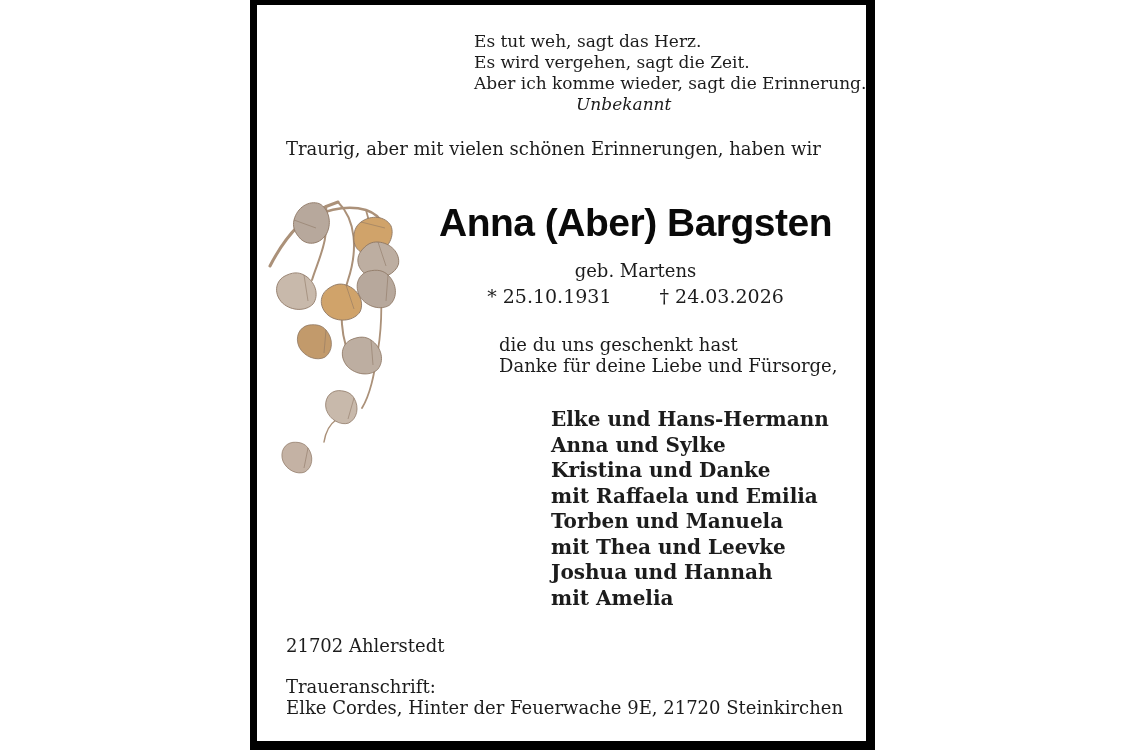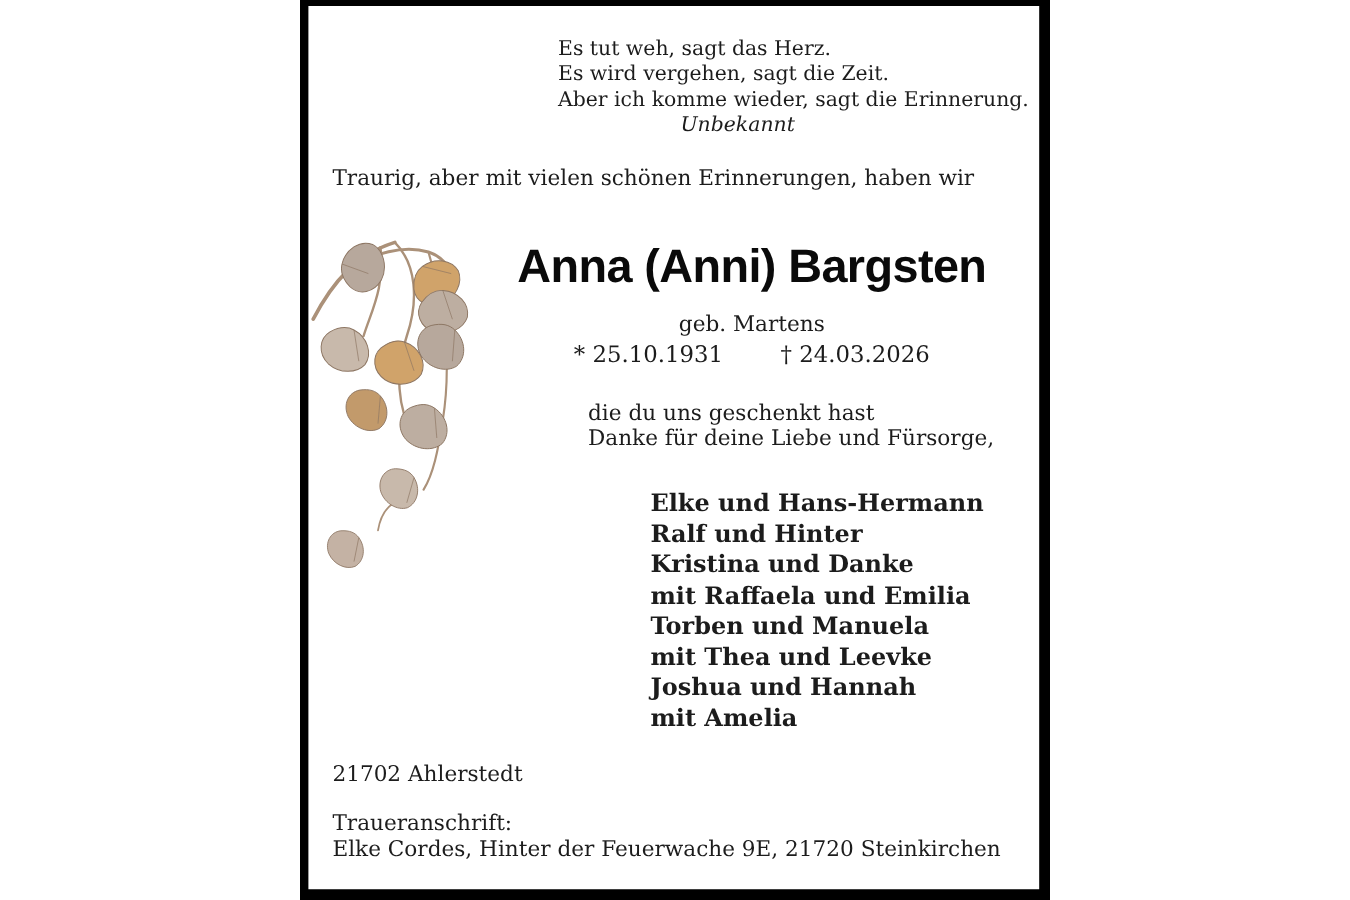--- a/index.html
+++ b/index.html
@@ -1,21 +1,21 @@
 <!DOCTYPE html>
 <html><head>
 <meta charset="utf-8">
 <style>
   html,body{margin:0;padding:0;background:#ffffff;}
   .stage{position:relative;width:1125px;height:750px;background:#ffffff;overflow:hidden;
          font-family:"DejaVu Serif","Liberation Serif",serif;color:#1c1c1c;}
   .card{position:absolute;left:250px;top:0;width:625px;height:750px;box-sizing:border-box;
         background:#ffffff;border-style:solid;border-color:#000;
         border-width:5px 9px 9px 7px;}
-  .inner{position:relative;width:100%;height:100%;}
+  .inner{position:relative;width:100%;height:100%;margin-left:9px;}
 
   .poem{position:absolute;left:208px;top:26px;font-size:17px;line-height:21px;white-space:nowrap;}
   .poem .attr{font-style:italic;margin-left:102px;}
 
   .intro{position:absolute;left:20px;top:133px;font-size:18px;line-height:21px;white-space:nowrap;}
 
   .branch{position:absolute;left:0px;top:175px;}
 
   .name{position:absolute;left:140px;right:10px;top:196px;text-align:center;
         font-family:"Liberation Sans","DejaVu Sans",sans-serif;font-weight:bold;
@@ -81,34 +81,34 @@
           <path d="M38,95 l4,26"></path>
           <path d="M80,105 l8,24"></path>
           <path d="M122,95 l-2,26"></path>
           <path d="M60,150 l-2,23"></path>
           <path d="M105,160 l2,25"></path>
           <path d="M88,218 l-6,21"></path>
           <path d="M42,268 l-4,20"></path>
         </g>
       </svg>
 
-      <div class="name">Anna (Anni) Bargsten</div>
+      <div class="name">Anna (Aber) Bargsten</div>
       <div class="maiden">geb. Martens</div>
       <div class="dates">
         <span>* 25.10.1931</span><span class="gap"></span><span>† 24.03.2026</span>
       </div>
 
       <div class="thanks">
         <div>die du uns geschenkt hast</div>
         <div>Danke für deine Liebe und Fürsorge,</div>
       </div>
 
       <div class="mourners">
         <div>Elke und Hans-Hermann</div>
-        <div>Ralf und Hinter</div>
+        <div>Anna und Sylke</div>
         <div>Kristina und Danke</div>
         <div>mit Raffaela und Emilia</div>
         <div>Torben und Manuela</div>
         <div>mit Thea und Leevke</div>
         <div>Joshua und Hannah</div>
         <div>mit Amelia</div>
       </div>
 
       <div class="place">21702 Ahlerstedt</div>
 

